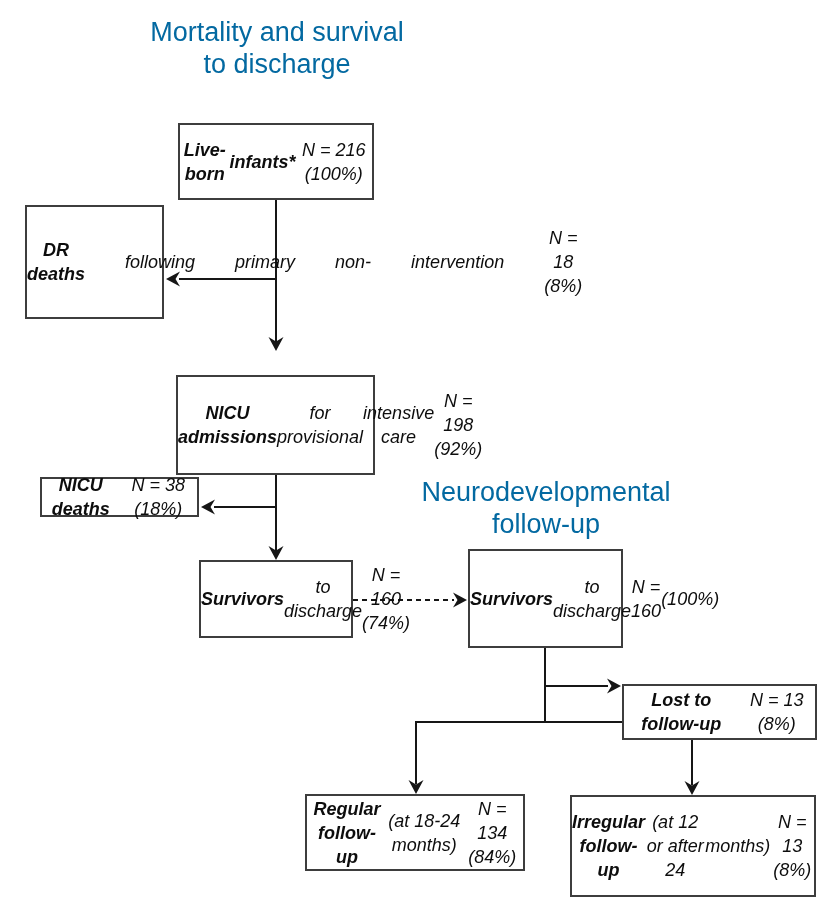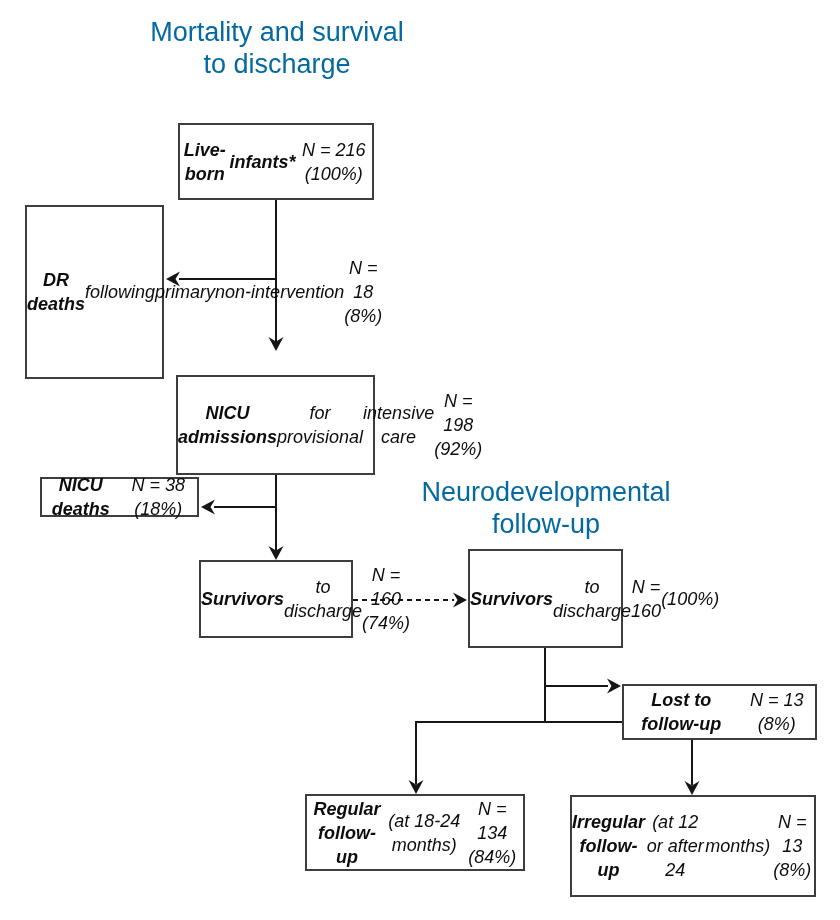--- a/index.html
+++ b/index.html
@@ -98,21 +98,21 @@
   <div class="section-title" style="left:147px; top:16px; width:260px;">Mortality and survival to discharge</div>
 
   <div class="section-title" style="left:386px; top:476px; width:320px;">Neurodevelopmental follow-up</div>
 
   <div class="flow-box" style="left:178px; top:123px; width:196px; height:77px;">
     <div class="b">Live-born</div>
     <div class="b">infants*</div>
     <div>N = 216 (100%)</div>
   </div>
 
-  <div class="flow-box" style="left:25px; top:205px; width:139px; height:174px;">
+  <div class="flow-box" style="left:25px; top:205px; width:139px; height:114px;gap:40px;">
     <div class="b">DR deaths</div>
     <div>following</div>
     <div>primary</div>
     <div>non-</div>
     <div>intervention</div>
     <div>N = 18 (8%)</div>
   </div>
 
   <div class="flow-box" style="left:176px; top:351px; width:199px; height:100px;margin-top:24px;">
     <div class="b">NICU admissions</div>

